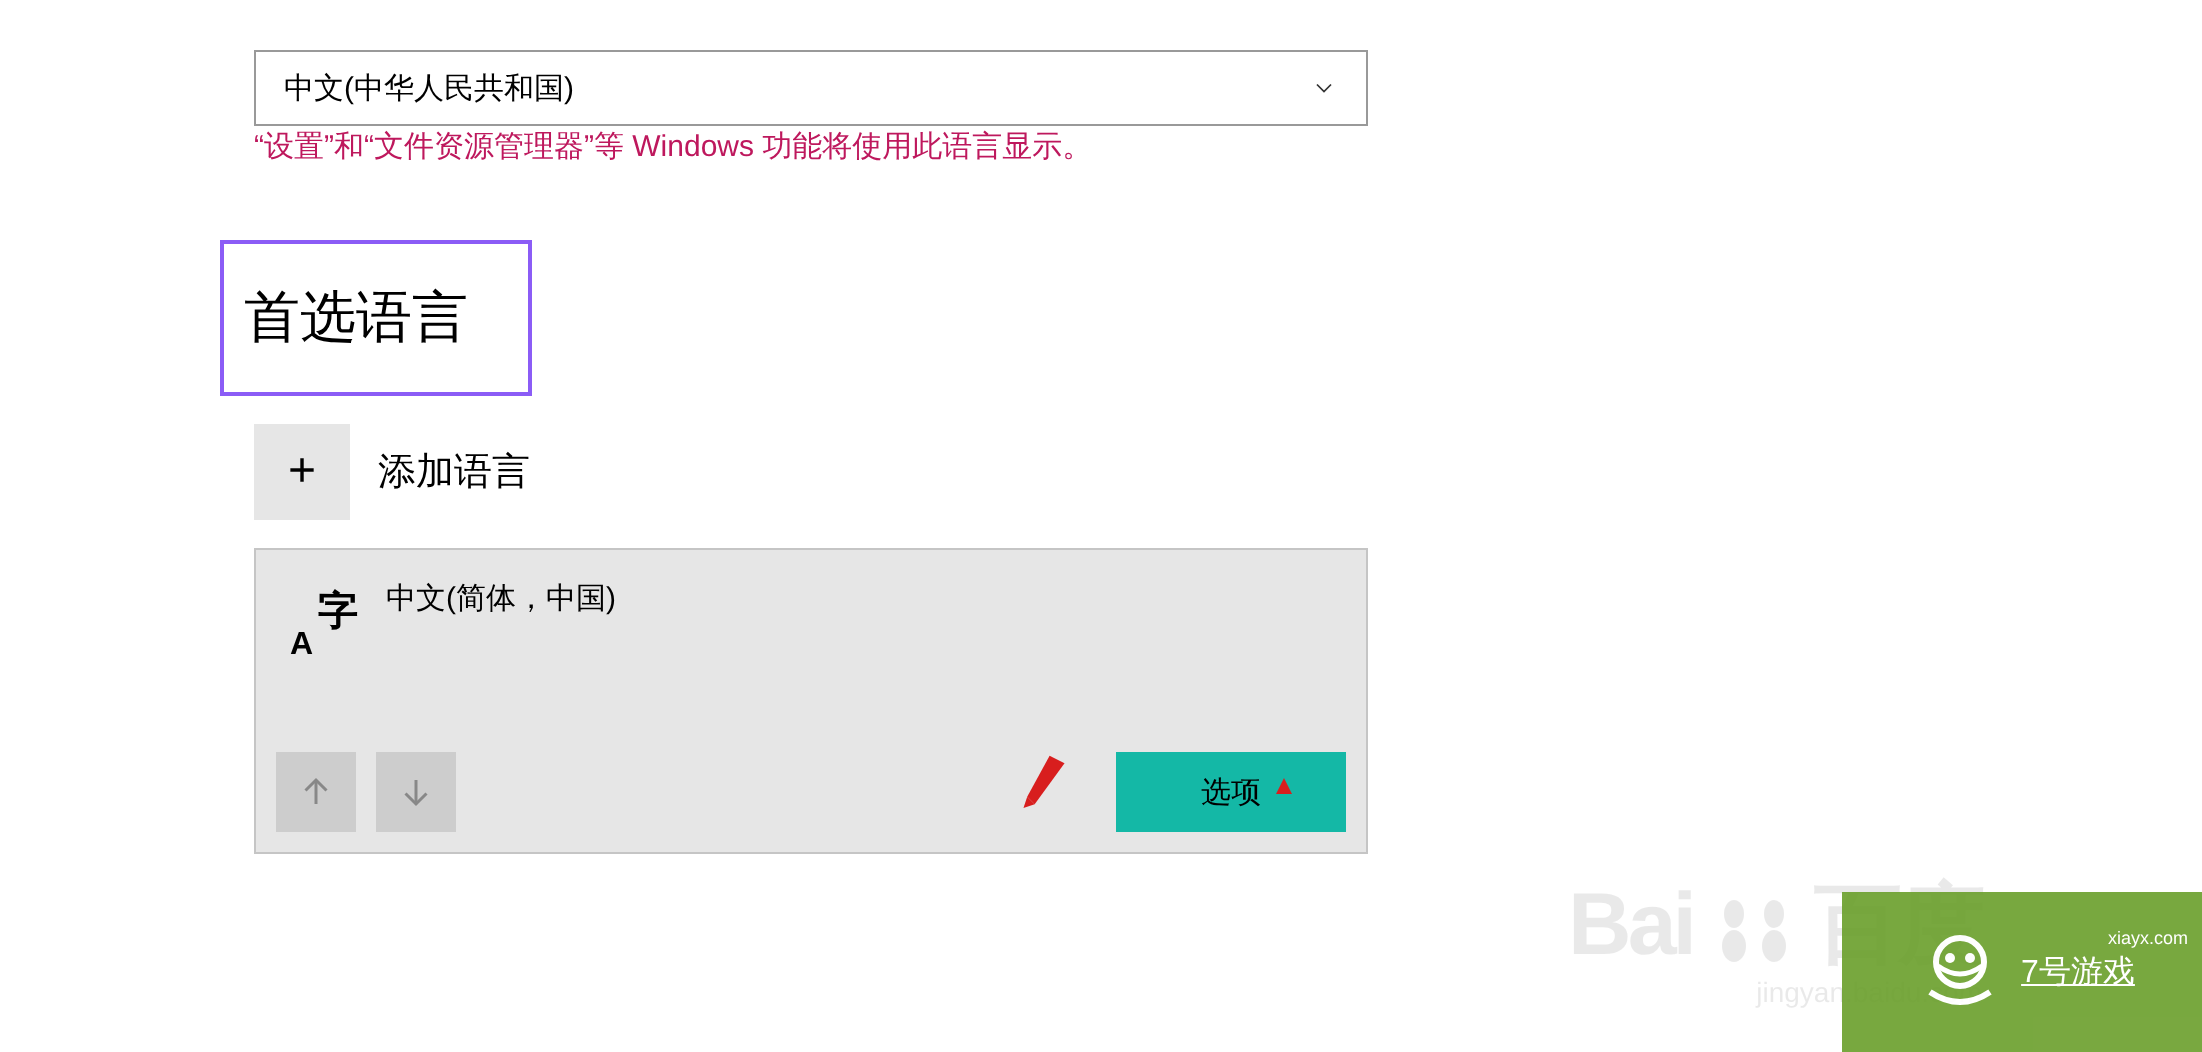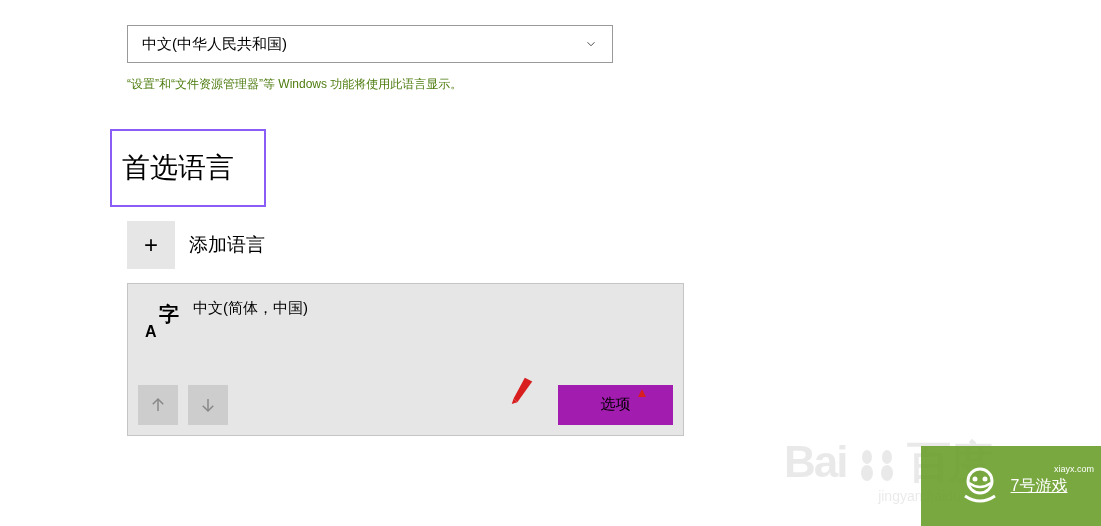--- a/index.html
+++ b/index.html
@@ -13,42 +13,41 @@
       width: 1101px;
       height: 526px;
       overflow: hidden;
       position: relative;
     }
     .content-area {
       padding-left: 127px;
       padding-top: 25px;
     }
     .dropdown-select {
-      width: 486px;
+      width: 557px;
       height: 38px;
       border: 1px solid #999999;
       display: flex;
       align-items: center;
       justify-content: space-between;
       padding: 0 14px;
       background: #ffffff;
       cursor: pointer;
     }
     .dropdown-text {
       font-size: 15px;
       color: #000000;
     }
     .chevron-icon {
       width: 14px;
       height: 14px;
     }
     .helper-text {
-      font-size: 12px;
-      color: #4d7c0f;
-      margin-top: 13px;
+      font-size: 15px;
+      color: #be185d;
       line-height: 1.4;
     }
     .section-heading-box {
       border: 2px solid #8b5cf6;
       display: inline-block;
       padding: 18px 30px 18px 10px;
       margin-top: 36px;
       margin-left: -17px;
     }
     .section-heading {
@@ -158,21 +157,21 @@
       width: 18px;
       height: 18px;
     }
     .action-group {
       display: flex;
       gap: 10px;
     }
     .action-btn {
       width: 115px;
       height: 40px;
-      background: #a21caf;
+      background: #14b8a6;
       display: flex;
       align-items: center;
       justify-content: center;
       font-size: 15px;
       color: #000000;
       cursor: pointer;
       border: none;
       font-family: inherit;
     }
     .red-arrow {

